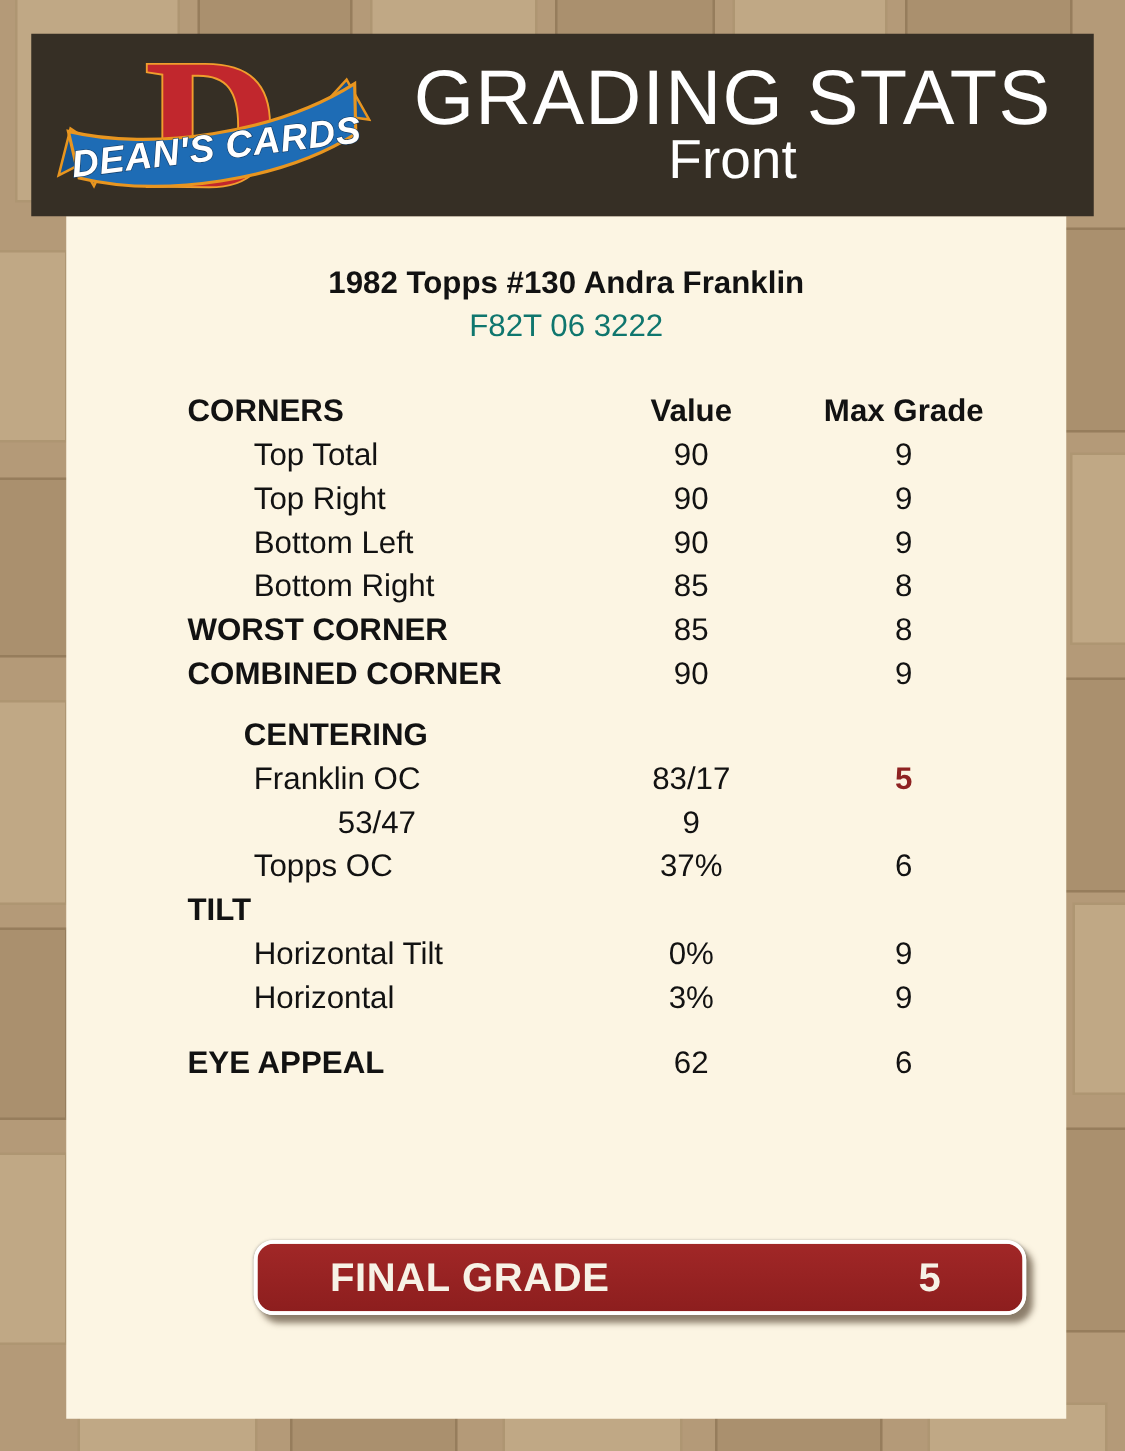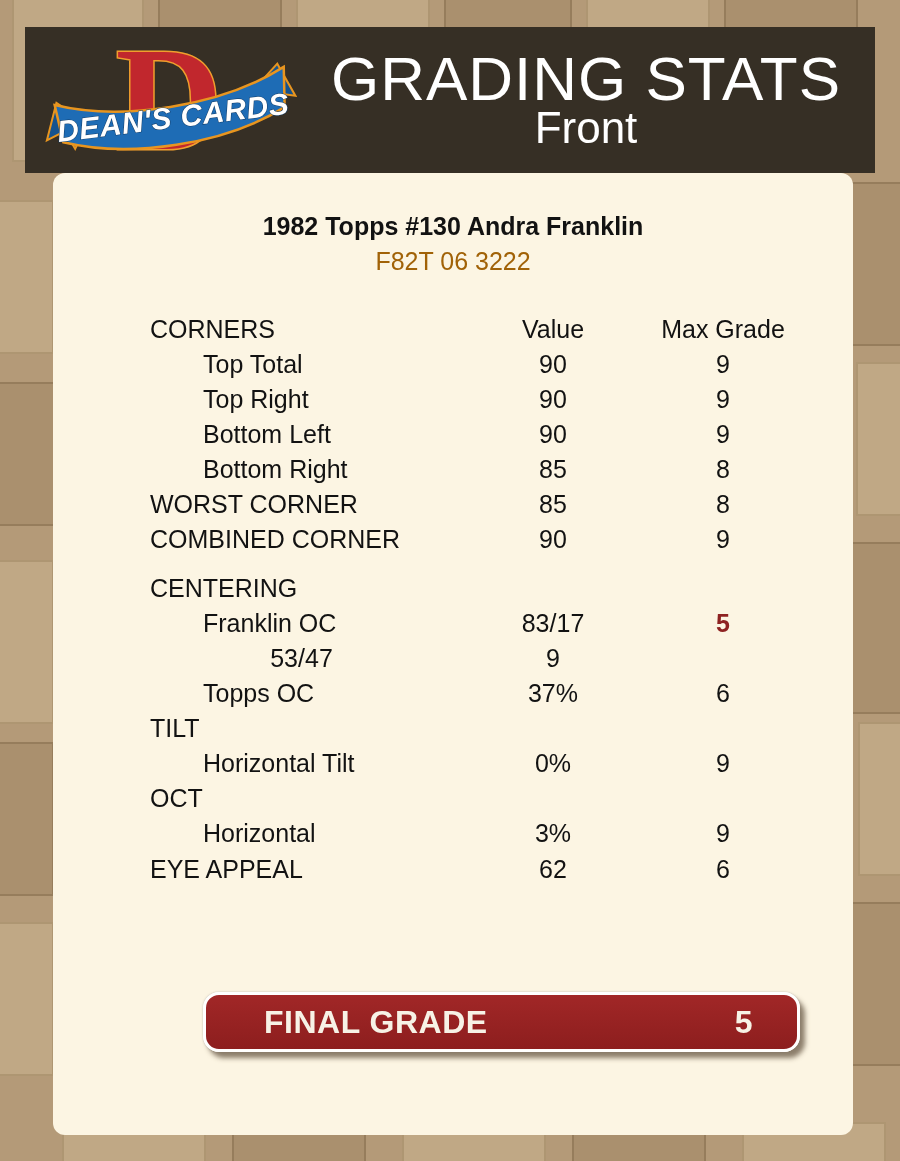--- a/index.html
+++ b/index.html
@@ -16,42 +16,42 @@
     position:absolute;left:25px;top:27px;width:850px;height:146px;
     background:#362f25;z-index:3;
   }
   .logo{position:absolute;left:20px;top:2px;width:252px;height:142px;}
   .header-text{position:absolute;left:280px;right:8px;top:25px;text-align:center;color:#ffffff;}
   .h-title{font-size:62px;line-height:53px;letter-spacing:1px;}
   .h-sub{font-size:44px;line-height:45px;}
   
   .panel{
     position:absolute;left:53px;top:173px;width:800px;height:962px;
-    background:#fcf5e3;z-index:2;border-radius:12px;
+    background:#fcf5e3;z-index:2;
   }
   .card-title{margin-top:37px;text-align:center;font-size:25px;font-weight:bold;line-height:33px;color:#121212;}
-  .card-code{text-align:center;font-size:25px;line-height:36px;color:#a16207;}
+  .card-code{text-align:center;font-size:25px;line-height:36px;color:#0f766e;}
   
   .gtable{margin:33px 0 0 97px;width:643px;font-size:25px;color:#121212;}
   .row{display:grid;grid-template-columns:303px 200px 140px;height:35px;align-items:center;}
   .row .val,.row .max{text-align:center;}
-  .bold{font-weight:normal;}
+  .bold{font-weight:bold;}
   .indent .lbl{padding-left:53px;}
-  .gap-md{margin-top:14px;}
-  .gap-lg{margin-top:1px;}
+  .gap-md{margin-top:14px;margin-left:45px;}
+  .gap-lg{margin-top:17px;}
   .max.red{color:#8e2222;font-weight:bold;}
   .val.shift{transform:translateX(-64px);}
   
   .final-btn{
     position:absolute;left:150px;top:819px;width:489px;height:54px;
     background:linear-gradient(#a12727,#8d1e1e);
     border:3px solid #ffffff;border-radius:16px;
     box-shadow:5px 6px 5px rgba(128,113,94,.9), 0 0 2px rgba(120,120,120,.5);
     display:flex;align-items:center;justify-content:space-between;
-    padding:0 44px 0 58px;box-sizing:content-box;
+    padding:0 65px 0 58px;box-sizing:content-box;
     color:#f7f2e6;font-size:32px;font-weight:bold;letter-spacing:.5px;
   }
 </style>
 </head>
 <body>
 
 <div>
   <div class="tile" style="left:12px;top:-10px;width:128px;height:168px;"></div>
   <div class="tile dark" style="left:158px;top:-32px;width:120px;height:158px;"></div>
   <div class="tile" style="left:296px;top:-22px;width:130px;height:170px;"></div>
@@ -157,25 +157,20 @@
     <div class="row">
       <span class="lbl bold">TILT</span>
       <span class="val"></span>
       <span class="max"></span>
     </div>
     <div class="row indent">
       <span class="lbl">Horizontal Tilt</span>
       <span class="val">0%</span>
       <span class="max">9</span>
     </div>
-    <div class="row">
-      <span class="lbl bold">OCT</span>
-      <span class="val"></span>
-      <span class="max"></span>
-    </div>
     <div class="row indent">
       <span class="lbl">Horizontal</span>
       <span class="val">3%</span>
       <span class="max">9</span>
     </div>
 
     <div class="row gap-lg">
       <span class="lbl bold">EYE APPEAL</span>
       <span class="val">62</span>
       <span class="max">6</span>

